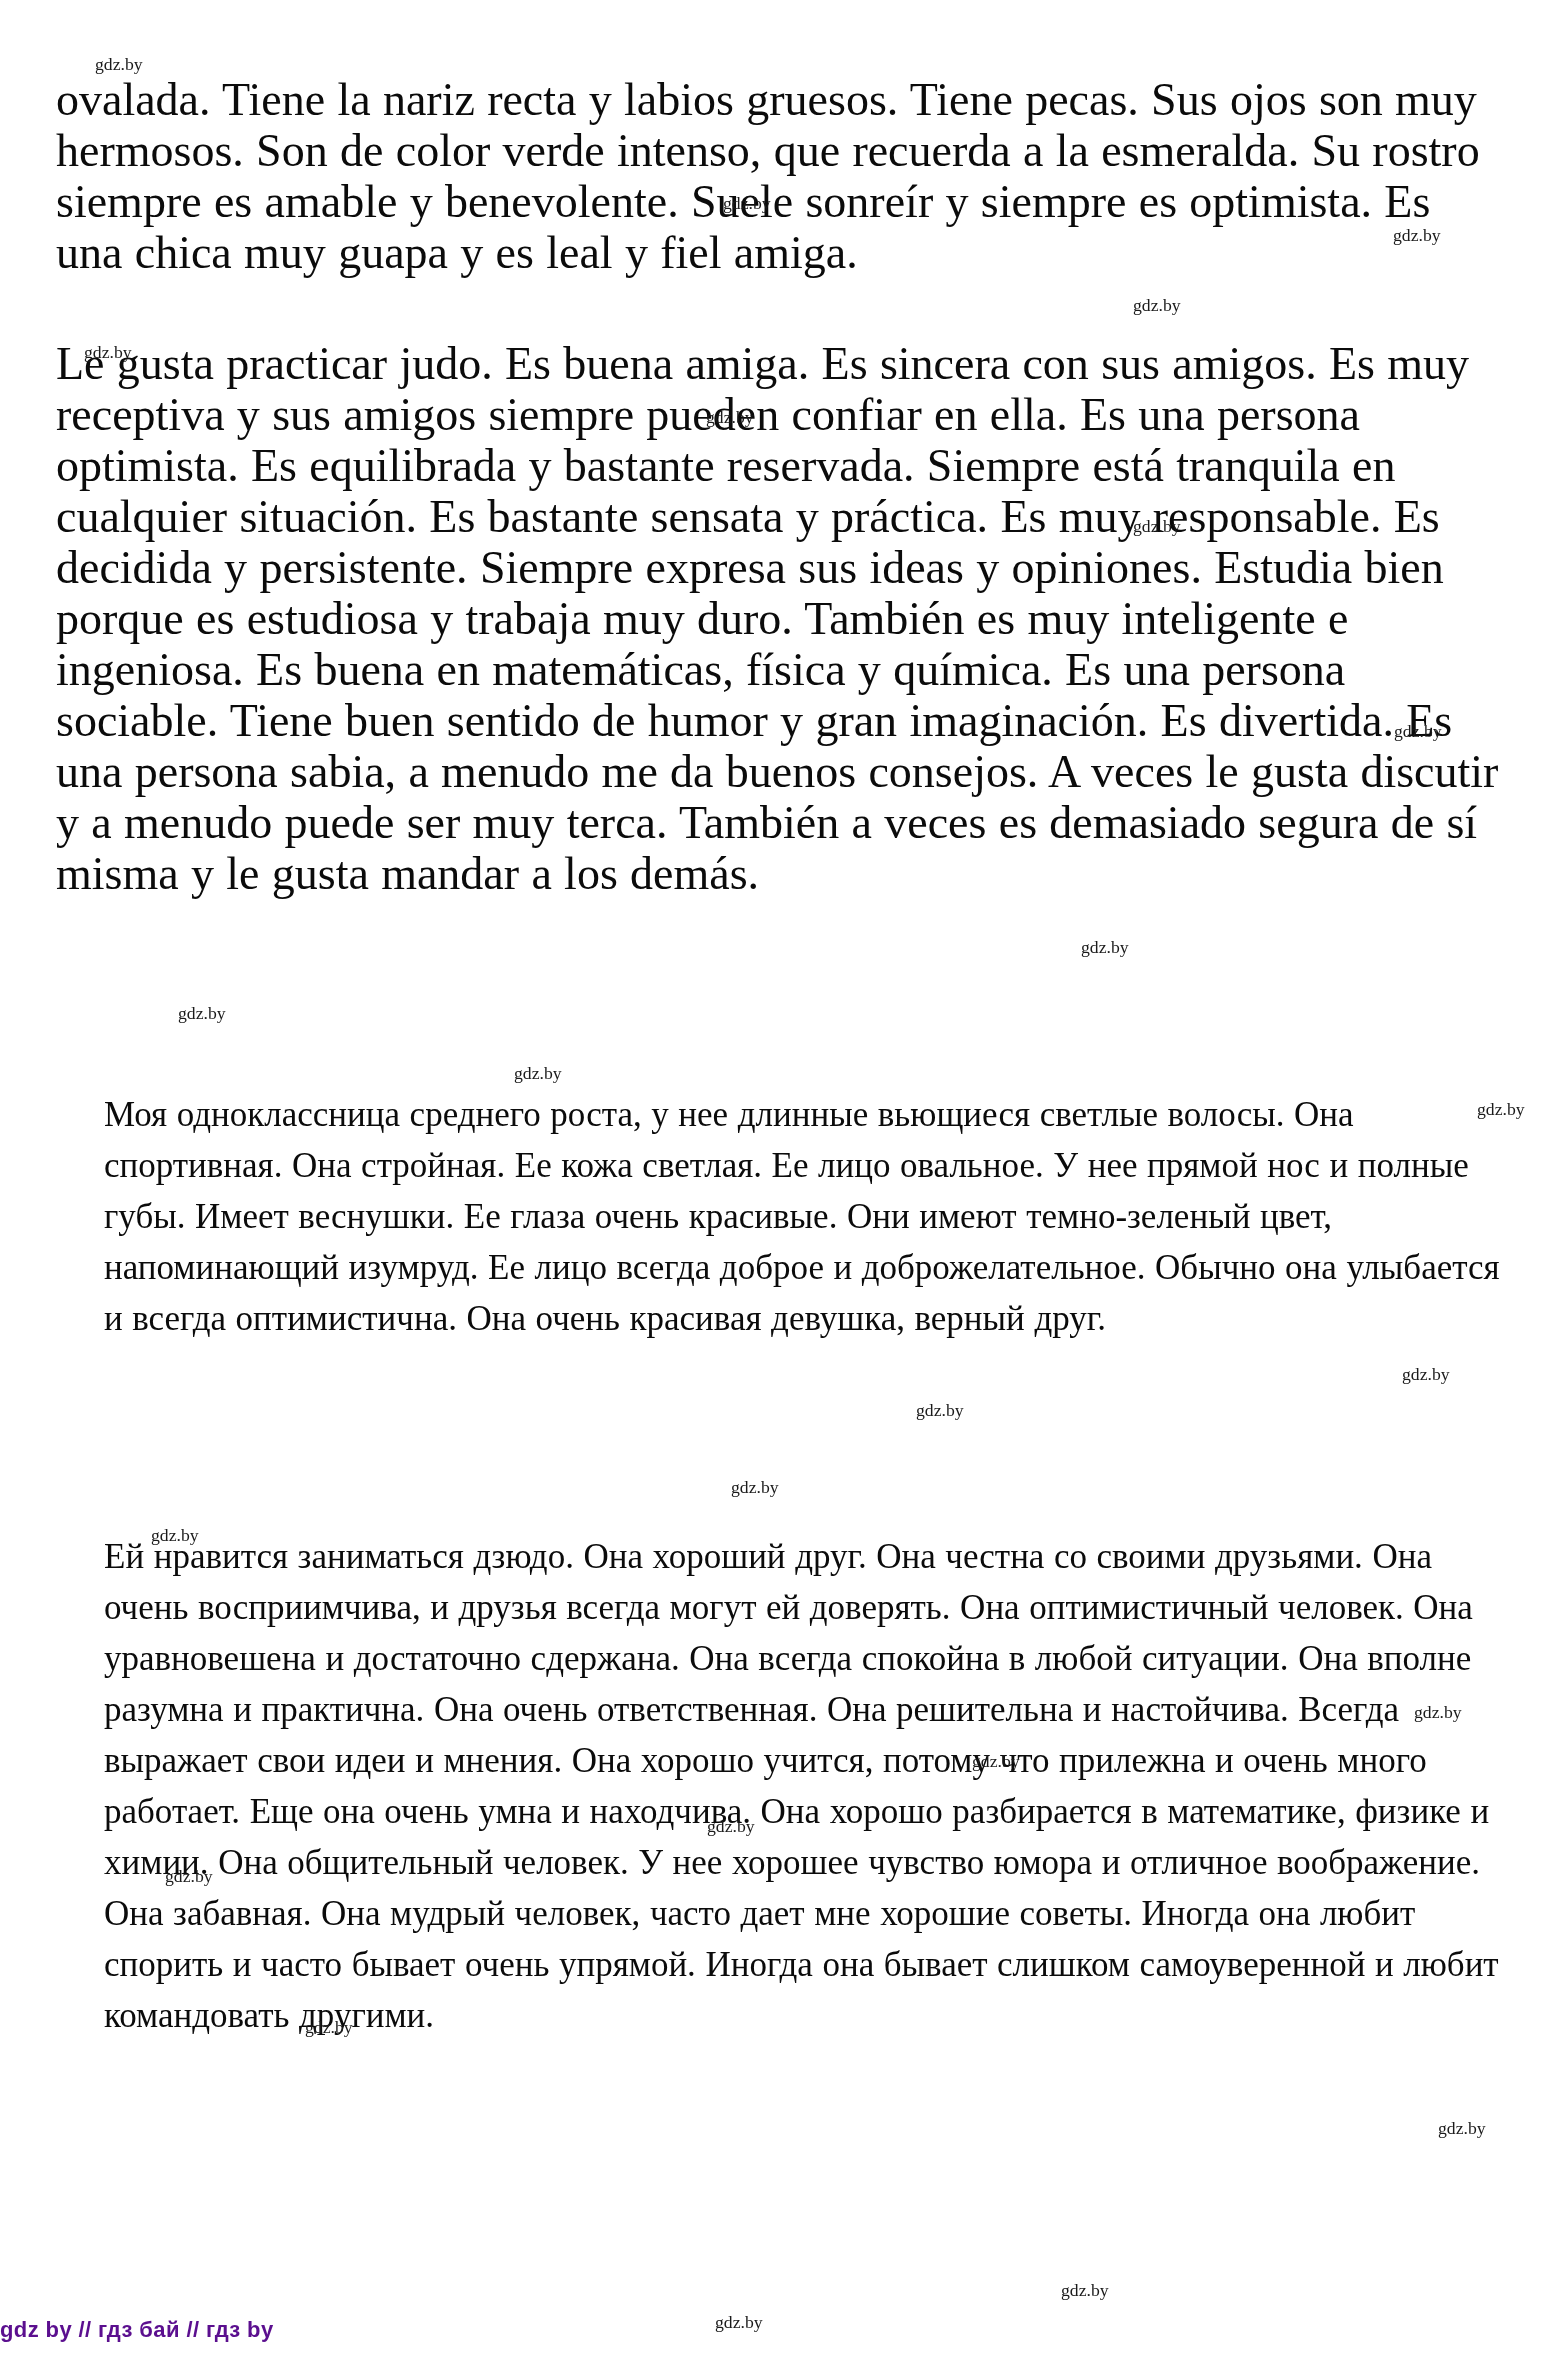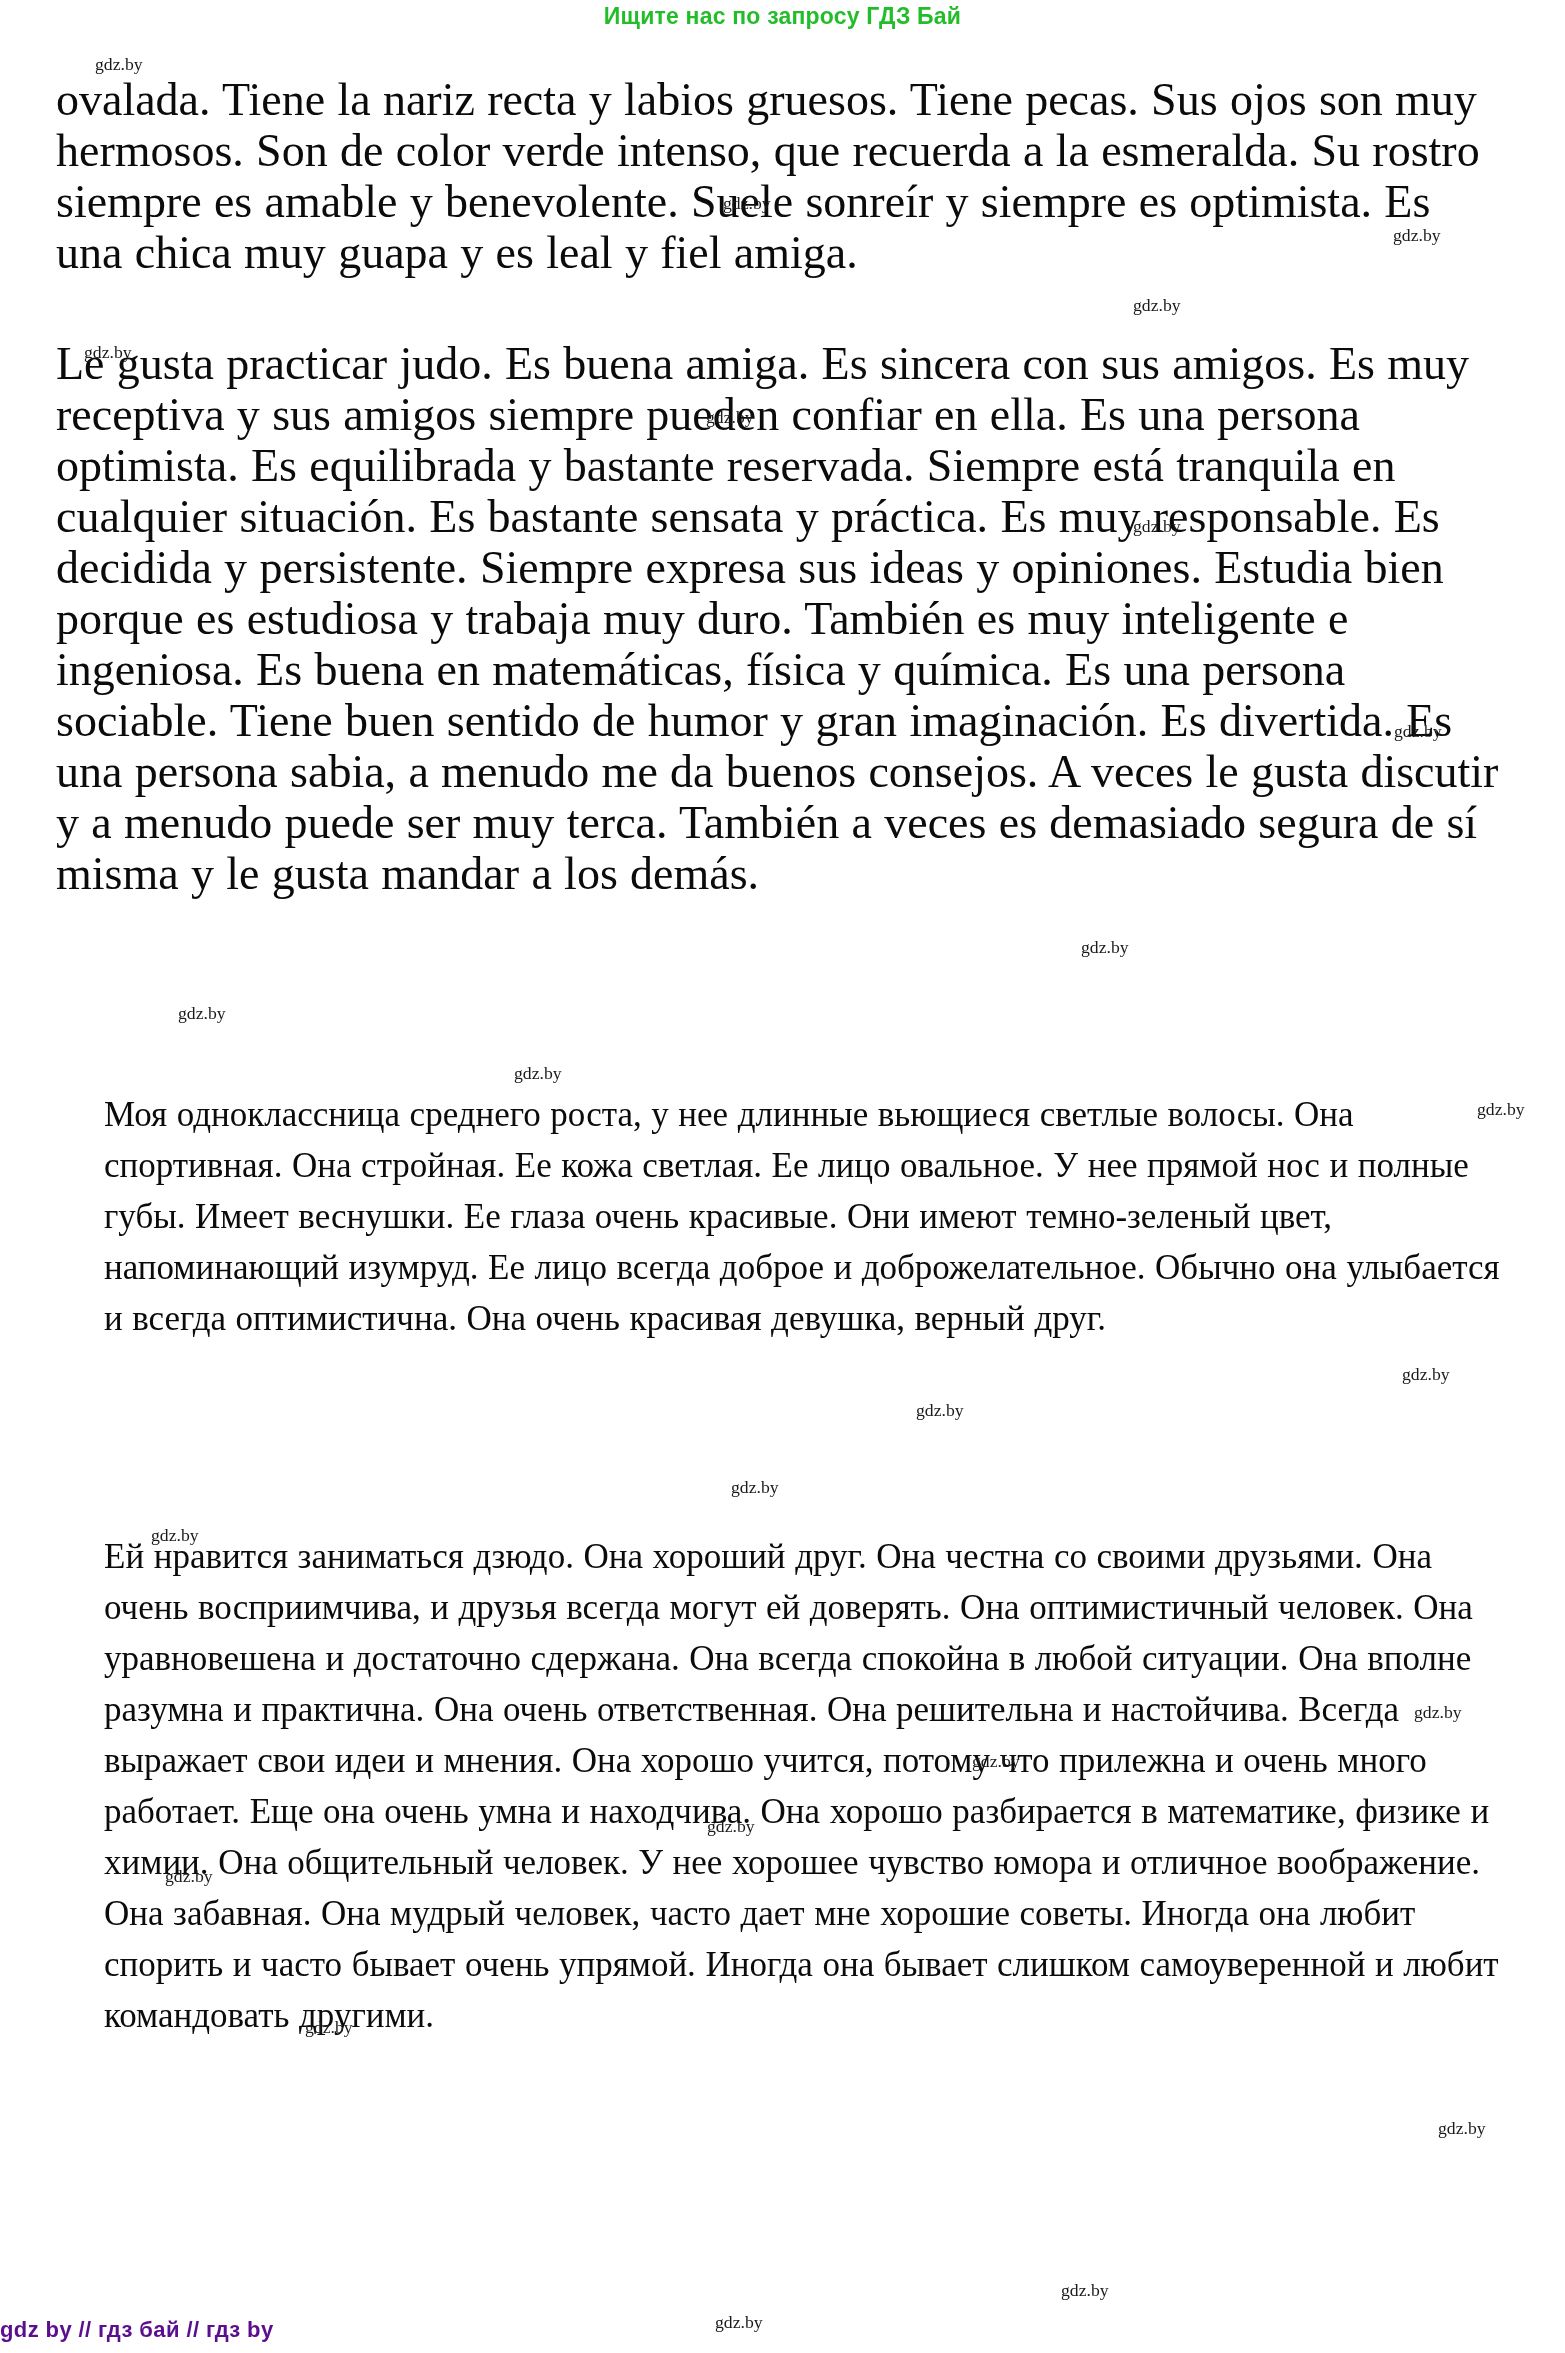--- a/index.html
+++ b/index.html
@@ -88,21 +88,20 @@
     color: #5b0f8f;
     letter-spacing: 0.4px;
     white-space: nowrap;
   }
 </style>
 </head>
 <body>
 
 <div class="page">
 
-  <div class="promo-header">Ищите нас по запросу ГДЗ Бай</div>
 
   <div class="block" id="es-block-1">
     <div class="para es">ovalada. Tiene la nariz recta y labios gruesos. Tiene pecas. Sus ojos son muy hermosos. Son de color verde intenso, que recuerda a la esmeralda. Su rostro siempre es amable y benevolente. Suele sonreír y siempre es optimista. Es una chica muy guapa y es leal y fiel amiga.</div>
   </div>
 
   <div class="block" id="es-block-2">
     <div class="para es">Le gusta practicar judo. Es buena amiga. Es sincera con sus amigos. Es muy receptiva y sus amigos siempre pueden confiar en ella. Es una persona optimista. Es equilibrada y bastante reservada. Siempre está tranquila en cualquier situación. Es bastante sensata y práctica. Es muy responsable. Es decidida y persistente. Siempre expresa sus ideas y opiniones. Estudia bien porque es estudiosa y trabaja muy duro. También es muy inteligente e ingeniosa. Es buena en matemáticas, física y química. Es una persona sociable. Tiene buen sentido de humor y gran imaginación. Es divertida. Es una persona sabia, a menudo me da buenos consejos. A veces le gusta discutir y a menudo puede ser muy terca. También a veces es demasiado segura de sí misma y le gusta mandar a los demás.</div>
   </div>
 
   <div class="block" id="ru-block-1">

